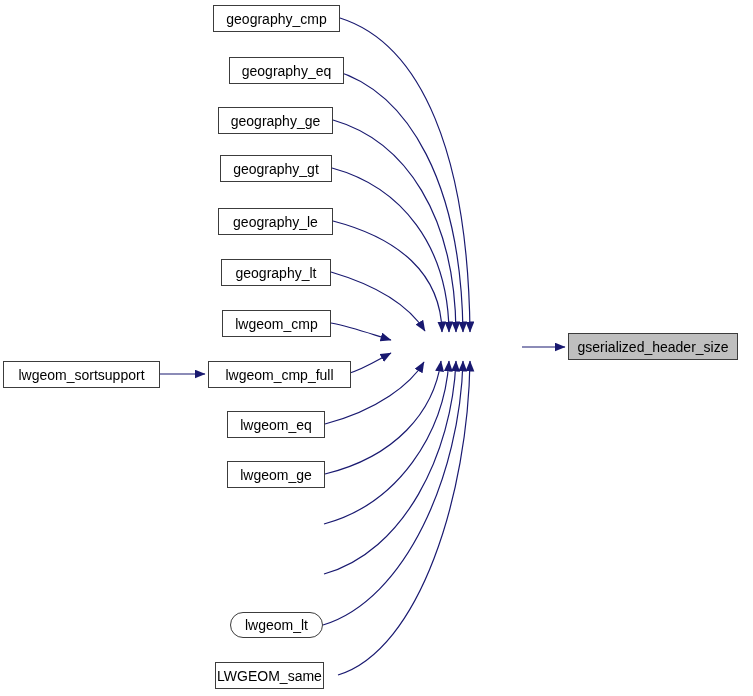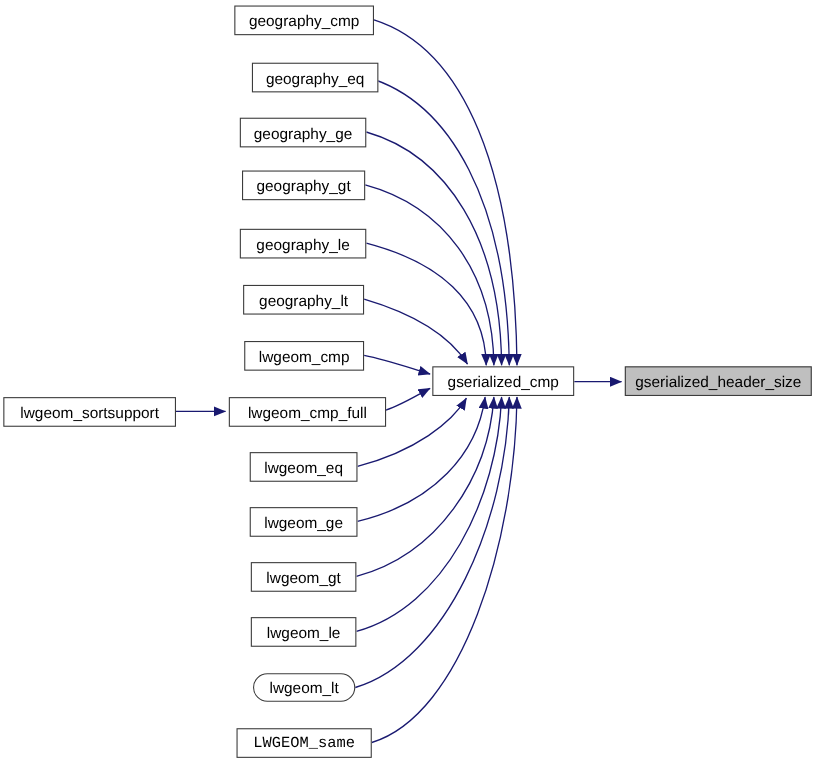--- a/index.html
+++ b/index.html
@@ -84,21 +84,18 @@
   <div class="node" style="left:213px; top:5px;   width:127px; height:27px;">geography_cmp</div>
   <div class="node" style="left:229px; top:57px;  width:115px; height:27px;">geography_eq</div>
   <div class="node" style="left:218px; top:107px; width:115px; height:27px;">geography_ge</div>
   <div class="node" style="left:220px; top:155px; width:112px; height:27px;">geography_gt</div>
   <div class="node" style="left:218px; top:208px; width:115px; height:27px;">geography_le</div>
   <div class="node" style="left:221px; top:259px; width:110px; height:27px;">geography_lt</div>
   <div class="node" style="left:222px; top:310px; width:109px; height:27px;">lwgeom_cmp</div>
   <div class="node" style="left:208px; top:361px; width:143px; height:27px;">lwgeom_cmp_full</div>
   <div class="node" style="left:227px; top:411px; width:98px;  height:27px;">lwgeom_eq</div>
   <div class="node" style="left:227px; top:461px; width:98px;  height:27px;">lwgeom_ge</div>
-  <div class="node" style="left:228px; top:511px; width:96px;  height:27px;">lwgeom_gt</div>
-  <div class="node" style="left:228px; top:561px; width:96px;  height:27px;">lwgeom_le</div>
   <div class="node" style="left:230px; top:612px; width:93px;  height:26px;border-radius:13px;">lwgeom_lt</div>
-  <div class="node" style="left:215px; top:662px; width:123px; height:27px;font-family:Liberation Mono, monospace;">LWGEOM_same</div>
+  <div class="node" style="left:215px; top:662px; width:109px; height:27px;">LWGEOM_same</div>
   <div class="node" style="left:3px;   top:361px; width:157px; height:27px;">lwgeom_sortsupport</div>
-  <div class="node" style="left:393px; top:333px; width:129px; height:27px;">gserialized_cmp</div>
   <div class="node highlight" style="left:568px; top:333px; width:170px; height:27px;">gserialized_header_size</div>
 
 </div>
 
 </body></html>

